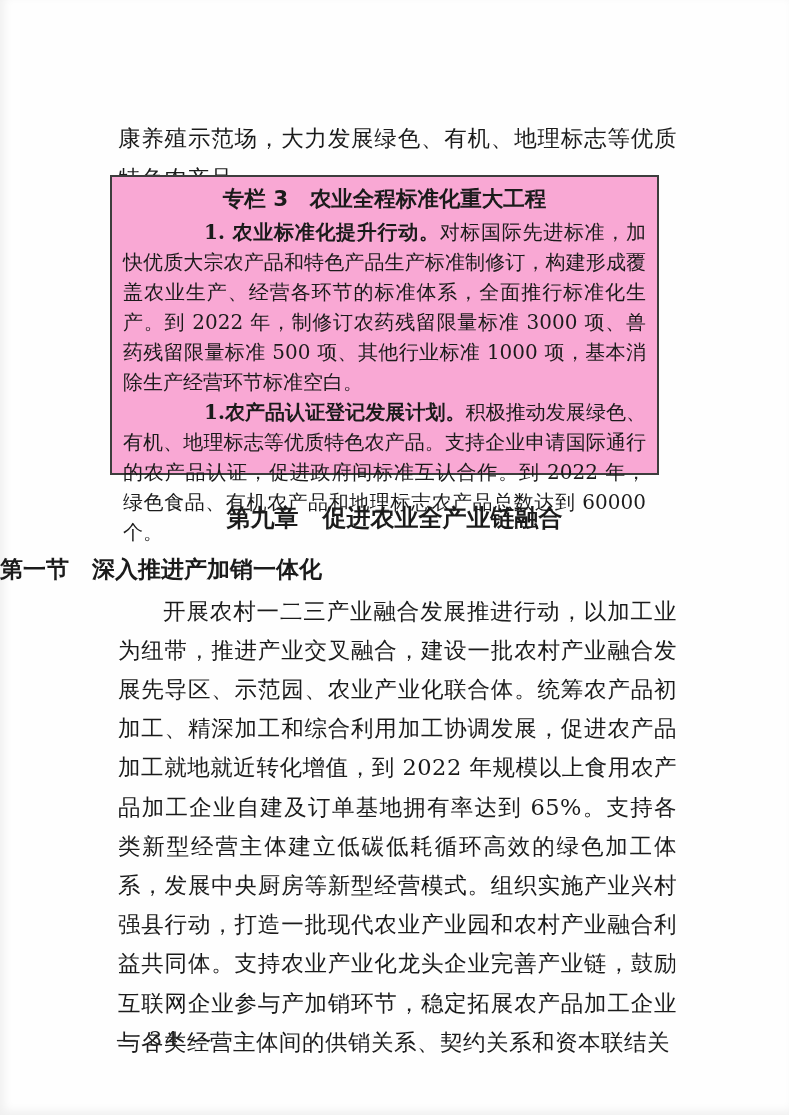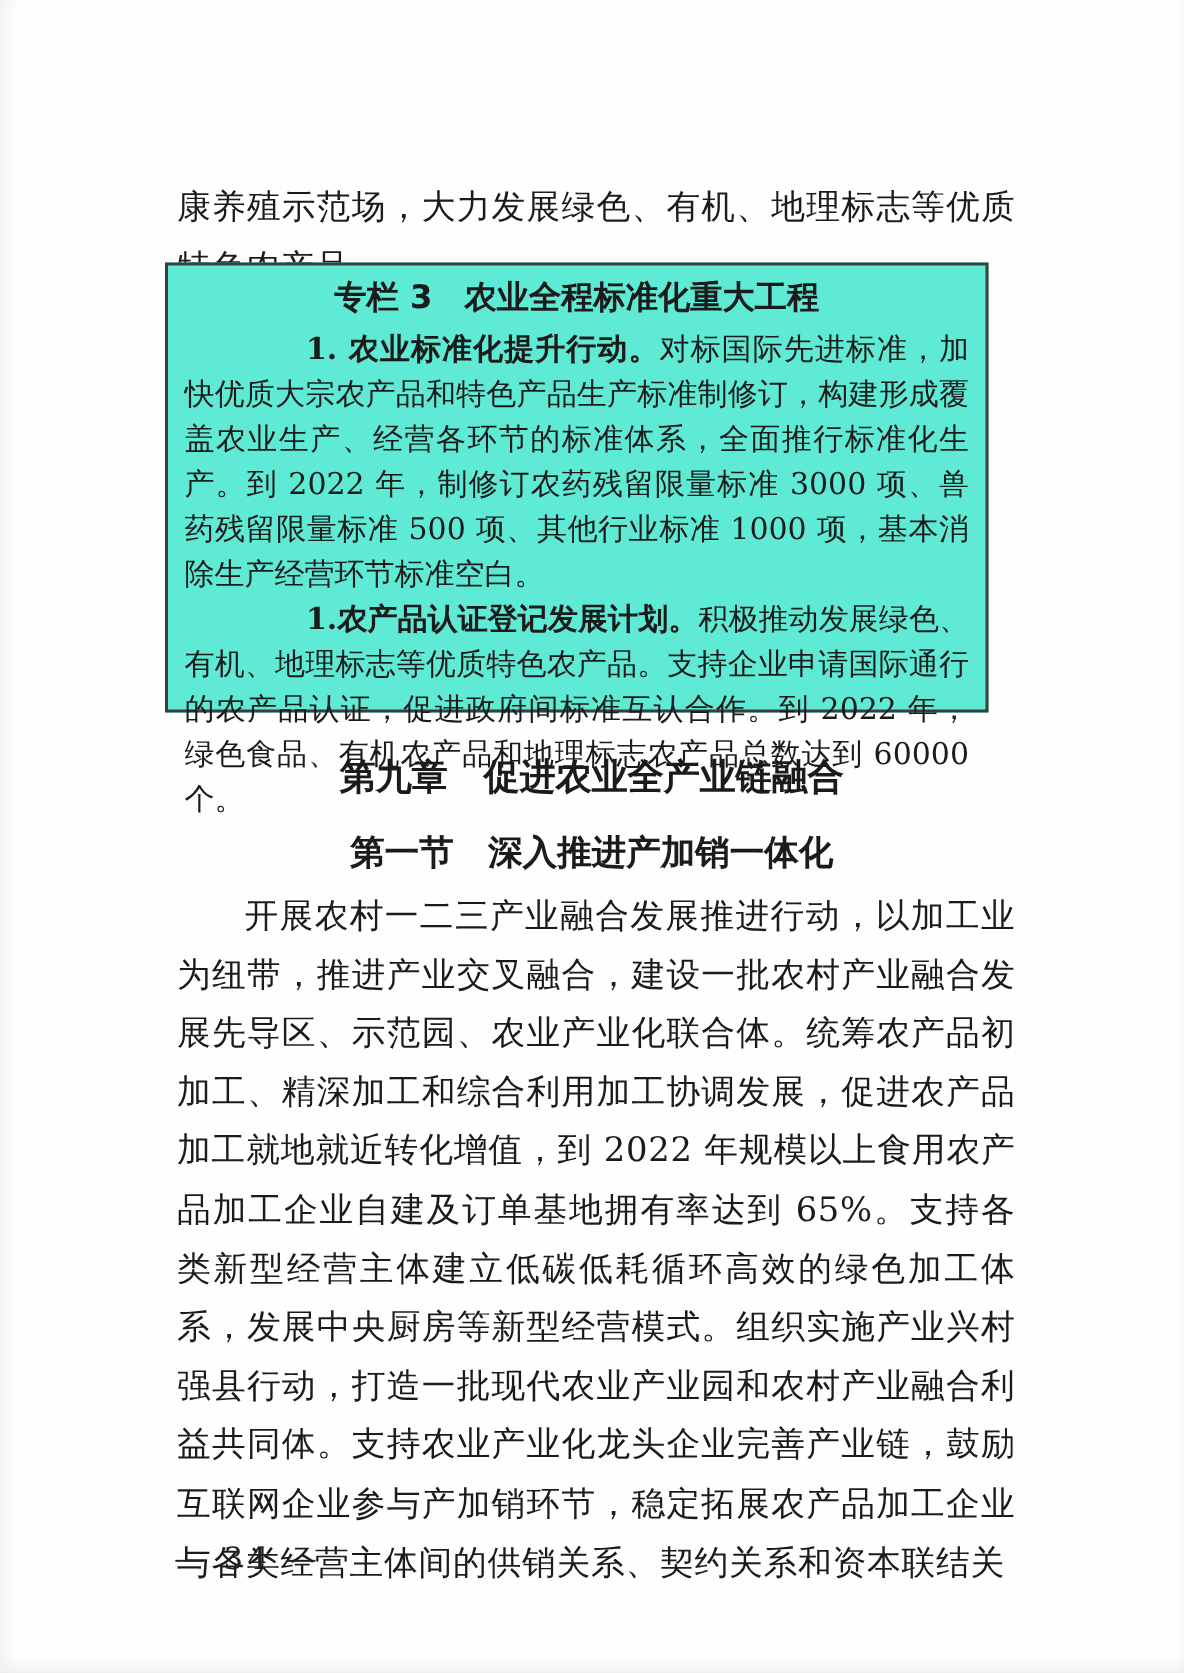--- a/index.html
+++ b/index.html
@@ -23,21 +23,21 @@
     text-align: justify;
     letter-spacing: 0.5px;
   }
   .callout {
     position: absolute;
     left: 110px; top: 175px;
     width: 549px; height: 300px;
     border: 2px solid #3d3d3d;
     box-sizing: border-box;
     padding: 5px 11px 0 11px;
-    background: #5eead4;
+    background: #f9a8d4;
   }
   .callout-title {
     margin: 3px 0 4px 0;
     text-align: center;
     font-family: "DejaVu Sans", "Liberation Sans", sans-serif;
     font-weight: bold;
     font-size: 21.5px;
     line-height: 28px;
   }
   .callout-item {
@@ -51,21 +51,21 @@
     position: absolute;
     left: 0; top: 487px; width: 100%;
     text-align: center;
     font-family: "DejaVu Sans", "Liberation Sans", sans-serif;
     font-weight: bold;
     font-size: 24px; line-height: 30px;
   }
   .section-heading {
     position: absolute;
     left: 0; top: 536px; width: 100%;
-    text-align: center;
+    text-align: left;
     font-weight: bold;
     font-size: 23px; line-height: 28px;
   }
   .bodytext {
     position: absolute;
     left: 118px; top: 569px; width: 559px;
     font-size: 22.5px; line-height: 39.2px;
     text-align: justify;
     text-indent: 2em;
     letter-spacing: 0.5px;

